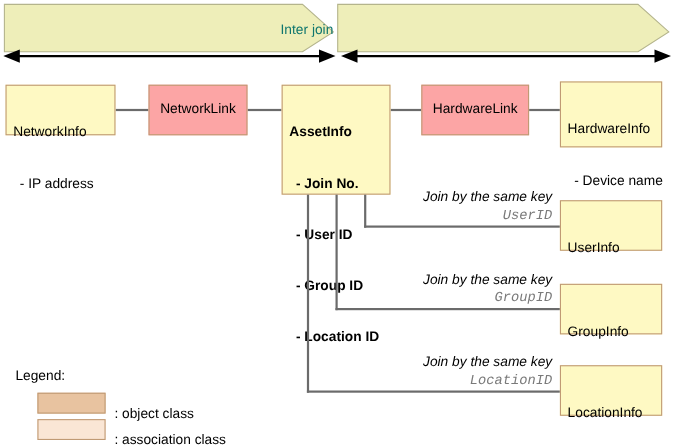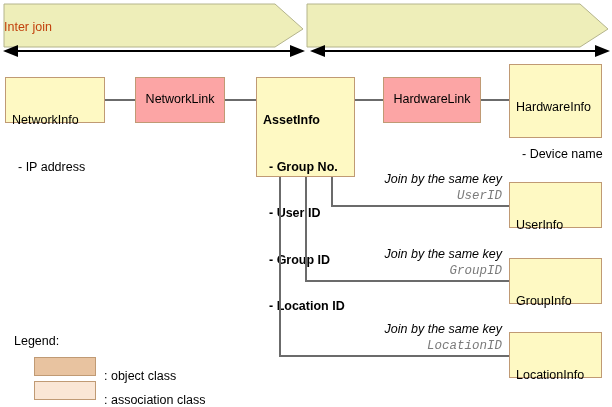--- a/index.html
+++ b/index.html
@@ -10,23 +10,23 @@
   #canvas {
     position: relative;
     width: 612px;
     height: 407px;
     background: #ffffff;
     font-family: "Liberation Sans", sans-serif;
     overflow: hidden;
   }
   .banner-label {
     position: absolute;
-    text-align: left;
-    font-size: 12.5px;
-    color: #c2410c;
+    text-align: right;
+    font-size: 12.5px;
+    color: #0f766e;
     white-space: nowrap;
   }
   .banner-svg {
     position: absolute;
     left: 0;
     top: 0;
   }
   
   .box {
     position: absolute;
@@ -135,31 +135,31 @@
     <span class="title">NetworkInfo</span>
     <span class="attr">- IP address</span>
   </div>
 
   <div class="box assoc center-label" style="left:135px; top:77px; width:90px; height:46px;">
     <span class="title">NetworkLink</span>
   </div>
 
   <div class="box object" style="left:256px; top:77px; width:99px; height:100px;font-weight:bold;">
     <span class="title">AssetInfo</span>
-    <span class="attr">- Group No.</span>
+    <span class="attr">- Join No.</span>
     <span class="attr">- User ID</span>
     <span class="attr">- Group ID</span>
     <span class="attr">- Location ID</span>
   </div>
 
   <div class="box assoc center-label" style="left:383px; top:77px; width:98px; height:46px;">
     <span class="title">HardwareLink</span>
   </div>
 
-  <div class="box object" style="left:509px; top:64px; width:93px; height:74px;">
+  <div class="box object" style="left:509px; top:74px; width:93px; height:60px;">
     <span class="title">HardwareInfo</span>
     <span class="attr">- Device name</span>
     <span class="attr">- Device type</span>
   </div>
 
   <div class="vline" style="left:331px; top:177px; height:30px;"></div>
   <div class="hline" style="left:331px; top:205px; width:178px;"></div>
 
   <div class="vline" style="left:305px; top:177px; height:105px;"></div>
   <div class="hline" style="left:305px; top:280px; width:204px;"></div>

